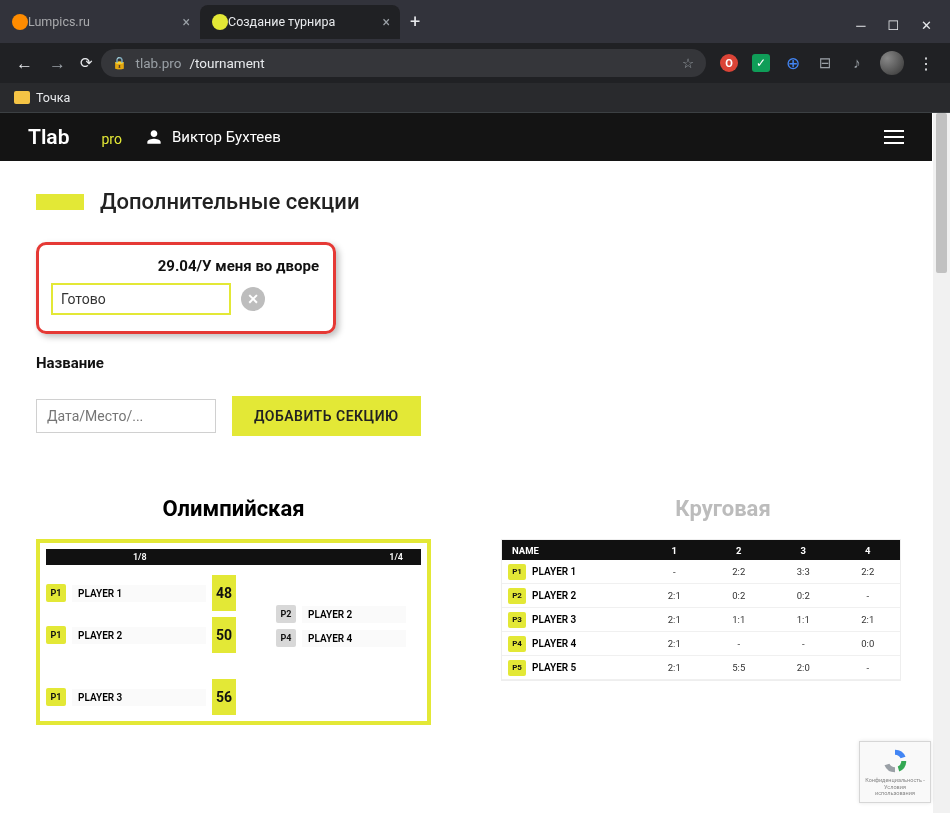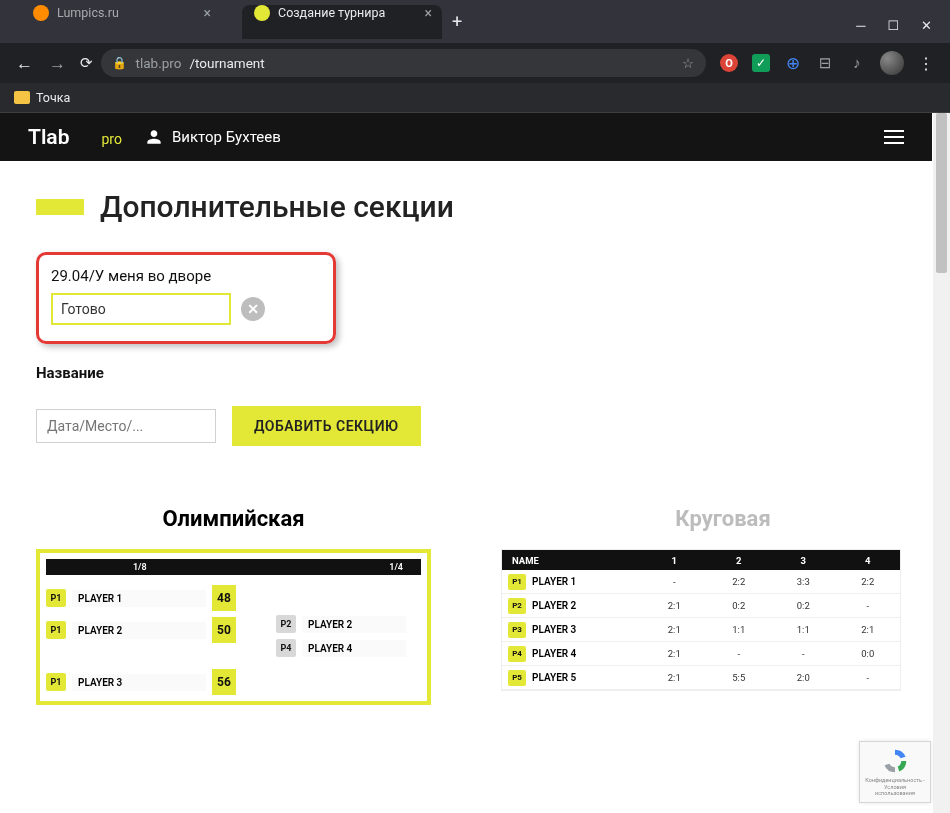--- a/index.html
+++ b/index.html
@@ -1,21 +1,21 @@
 <!DOCTYPE html>
 <html><head>
 <meta charset="utf-8">
 <style>
 * { margin: 0; padding: 0; box-sizing: border-box; font-family: -apple-system, BlinkMacSystemFont, "Segoe UI", Roboto, Arial, sans-serif; }
 body { background: #fff; width: 950px; height: 813px; overflow: hidden; }
 
 
 .browser-frame { background: #32333b; height: 43px; display: flex; align-items: flex-end; }
 .tabs-area { display: flex; align-items: center; flex: 1; height: 100%; }
-.tab { height: 34px; display: flex; padding: 0 10px 0 12px; gap: 8px; min-width: 200px; position: relative; color: #a9aaad; font-size: 12.5px; margin-left: 21px; }
+.tab { height: 34px; display: flex; align-items: center; padding: 0 10px 0 12px; gap: 0; min-width: 200px; position: relative; color: #a9aaad; font-size: 12.5px; }
 .tab .favicon { width: 16px; height: 16px; border-radius: 50%; display: inline-block; }
 .tab.active { background: #202124; color: #e8eaed; border-top-left-radius: 8px; border-top-right-radius: 8px; }
 .tab .close { color: #9aa0a6; font-size: 14px; margin-left: auto; }
 .new-tab { color: #e8eaed; font-size: 18px; padding: 0 10px; }
 .win-controls { display: flex; gap: 22px; color: #e8eaed; padding: 0 18px 10px 0; font-size: 13px; }
 .win-controls span { cursor: default; }
 
 .addr-bar { background: #202124; height: 40px; display: flex; align-items: center; padding: 0 10px; gap: 8px; }
 .nav-arrows { display: flex; gap: 16px; color: #9aa0a6; font-size: 17px; padding: 0 6px; }
 .nav-arrows span.enabled { color: #e8eaed; }
@@ -42,25 +42,25 @@
 
 .site-header { background: #141414; height: 48px; display: flex; align-items: center; padding: 0 28px; color: #fff; }
 .logo { font-size: 21px; font-weight: 600; }
 .logo .pro { font-size: 14px; color: #e3e836; font-weight: 400; padding-left: 32px; }
 .user-block { display: flex; align-items: center; gap: 8px; margin-left: 22px; font-size: 15px; }
 .user-block svg { width: 20px; height: 20px; fill: #fff; }
 .hamburger { margin-left: auto; display: flex; flex-direction: column; gap: 4px; }
 .hamburger span { width: 20px; height: 2px; background: #fff; }
 
 .content { padding: 28px 36px 0 36px; }
-.sec-heading { display: flex; align-items: center; gap: 16px; font-size: 30px; font-weight: 500; color: #222; margin-bottom: 28px; }
+.sec-heading { display: flex; align-items: center; gap: 16px; font-size: 22px; font-weight: 500; color: #222; margin-bottom: 28px; }
 .sec-bar { width: 48px; height: 16px; background: #e3e836; }
 
 .highlight-box { border: 3px solid #e53935; border-radius: 10px; padding: 12px 14px 16px 12px; width: 300px; margin-bottom: 20px; box-shadow: 3px 3px 6px rgba(0,0,0,0.25); }
-.hb-title { font-weight: 400; font-size: 15px; margin-bottom: 8px; color: #111; }
+.hb-title { font-weight: 700; font-size: 15px; margin-bottom: 8px; color: #111; text-align: right; }
 .hb-row { display: flex; align-items: center; gap: 10px; }
 .hb-input { border: 2px solid #e3e836; padding: 6px 8px; font-size: 14px; width: 180px; color: #333; }
 .hb-close { width: 24px; height: 24px; background: #bdbdbd; border-radius: 50%; color: #fff; display: flex; align-items: center; justify-content: center; font-size: 14px; font-weight: bold; }
 
 .name-label { font-weight: 700; font-size: 15px; margin-bottom: 24px; color: #111; }
 .name-row { display: flex; align-items: center; gap: 16px; margin-bottom: 60px; }
 .name-input { border: 1px solid #d0d0d0; padding: 8px 10px; font-size: 14px; width: 180px; color: #aaa; }
 .add-btn { background: #e3e836; border: none; padding: 12px 22px; font-size: 14px; font-weight: 600; letter-spacing: 0.5px; color: #222; }
 
 .tourney-heading { display: flex; align-items: center; gap: 16px; font-size: 26px; font-weight: 500; color: #222; margin-bottom: 30px; }
@@ -72,21 +72,21 @@
 
 .bracket { border: 4px solid #e3e836; padding: 6px; width: 395px; font-size: 11px; }
 .bracket-top { background: #111; color: #fff; height: 16px; display: flex; font-size: 9px; font-weight: 600; }
 .bracket-top .bt-18 { flex: 0 0 50%; text-align: center; line-height: 16px; }
 .bracket-top .bt-14 { flex: 0 0 50%; text-align: right; line-height: 16px; padding-right: 18px; }
 .bracket-body { display: flex; gap: 40px; padding-top: 10px; }
 .br-left { flex: 0 0 190px; display: flex; flex-direction: column; gap: 6px; }
 .br-row { display: flex; align-items: center; gap: 6px; }
 .pbadge { background: #e3e836; color: #111; font-size: 9px; font-weight: 700; width: 20px; height: 18px; display: flex; align-items: center; justify-content: center; border-radius: 2px; }
 .pname { flex: 1; font-size: 10px; font-weight: 600; background: #fafafa; padding: 3px 6px; }
-.pscore { background: #e3e836; color: #111; font-size: 12px; font-weight: 700; width: 24px; height: 26px; display: flex; align-items: center; justify-content: center; }
+.pscore { background: #e3e836; color: #111; font-size: 14px; font-weight: 700; width: 24px; height: 36px; display: flex; align-items: center; justify-content: center; }
 .br-right { flex: 0 0 130px; display: flex; flex-direction: column; gap: 6px; padding-top: 30px; }
 .br-right .pbadge { background: #d8d8d8; }
 
 .round { border: 1px solid #eee; width: 400px; font-size: 10px; }
 .round-head { background: #111; color: #fff; height: 20px; display: flex; align-items: center; font-size: 9.5px; font-weight: 700; }
 .round-head .rh-name { flex: 0 0 140px; padding-left: 10px; }
 .round-head .rh-c { flex: 1; text-align: center; }
 .round-row { display: flex; align-items: center; height: 24px; border-bottom: 1px solid #f0f0f0; }
 .round-row .rbadge { background: #e3e836; color: #111; font-size: 8px; font-weight: 700; width: 18px; height: 16px; display: flex; align-items: center; justify-content: center; border-radius: 2px; margin: 0 6px; }
 .round-row .rname { flex: 0 0 110px; font-size: 10px; font-weight: 600; }

